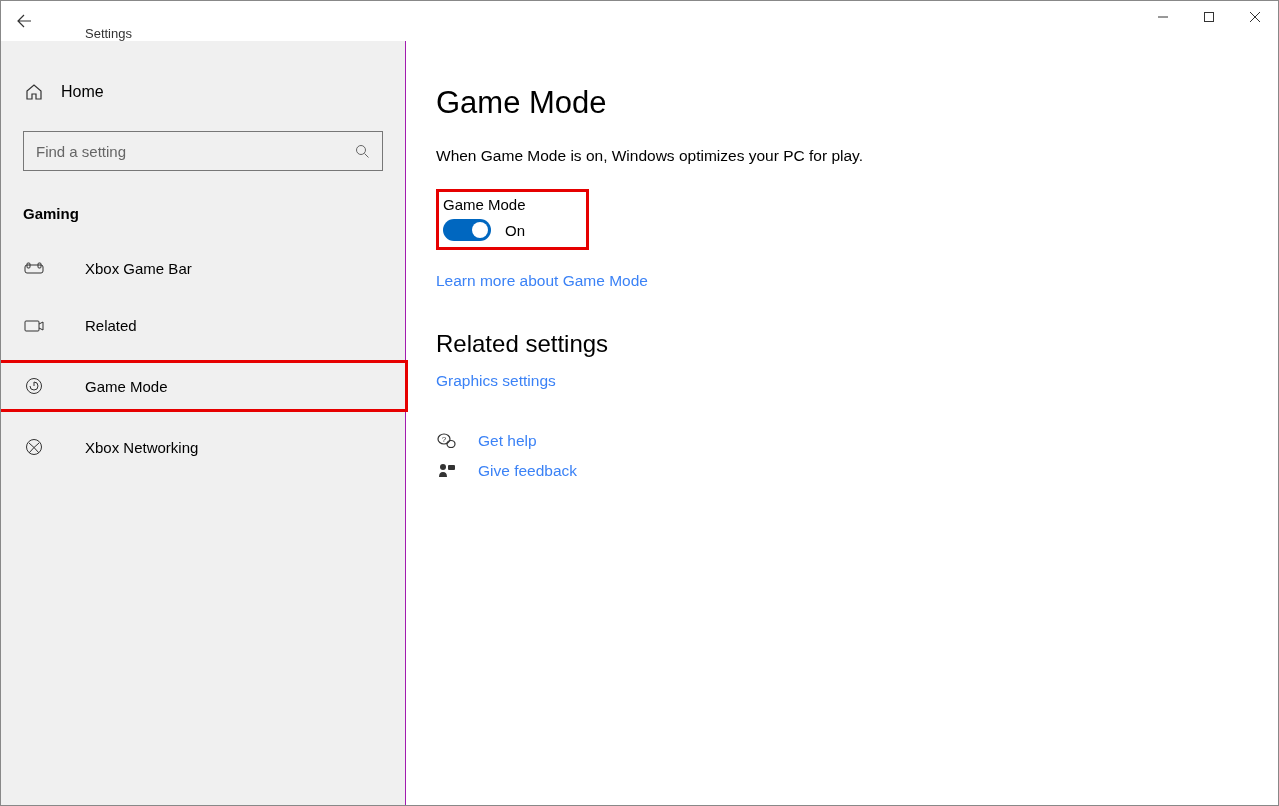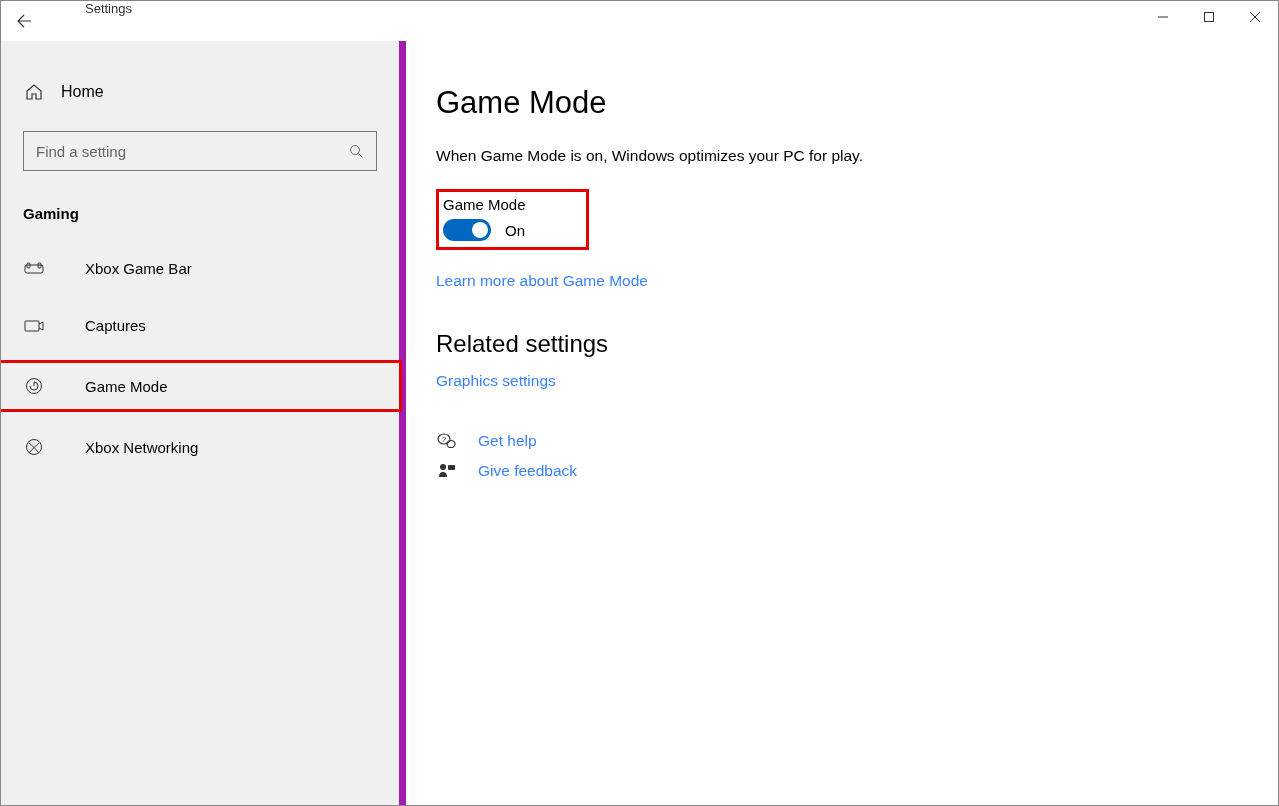--- a/index.html
+++ b/index.html
@@ -9,21 +9,21 @@
     height: 806px;
     background: #fff;
     border: 1px solid #888;
     position: relative;
     overflow: hidden;
     color: #000;
   }
   .titlebar {
     height: 40px;
     display: flex;
-    align-items: flex-start;
+    align-items: flex-end;
     position: relative;
   }
   .back-btn {
     width: 46px;
     height: 40px;
     display: flex;
     align-items: center;
     justify-content: center;
     cursor: pointer;
   }
@@ -48,21 +48,21 @@
   }
   .win-ctrl svg { width: 12px; height: 12px; }
   .layout {
     display: flex;
     height: calc(100% - 40px);
   }
   .sidebar {
     width: 405px;
     background: #f0f0f0;
     padding-top: 30px;
-    border-right: 7px solid #a21caf;
+    border-right: 1px solid #a21caf;
     position: relative;
   }
   .home-row {
     display: flex;
     align-items: center;
     padding: 12px 22px;
     cursor: pointer;
     font-size: 16px;
     margin-bottom: 18px;
   }
@@ -247,21 +247,21 @@
       <span>Xbox Game Bar</span>
     </div>
 
     <div class="nav-item">
       <span class="icon-holder">
         <svg width="20" height="16" viewBox="0 0 20 16">
             <rect x="1" y="3" width="14" height="10" rx="1" stroke="#333" fill="none" stroke-width="1"></rect>
             <path d="M15 6 L19 4 V12 L15 10" stroke="#333" fill="none" stroke-width="1"></path>
           </svg>
       </span>
-      <span>Captures</span>
+      <span>Related</span>
     </div>
 
     <div class="nav-item highlighted" style="margin-left:-3px;margin-right:-3px;">
       <span class="icon-holder">
         <svg width="18" height="18" viewBox="0 0 18 18">
             <circle cx="9" cy="9" r="7.5" stroke="#333" fill="none" stroke-width="1"></circle>
             <path d="M9 5 A4 4 0 1 1 5 9" stroke="#333" fill="none" stroke-width="1"></path>
             <line x1="9" y1="5" x2="9" y2="9" stroke="#333" stroke-width="1"></line>
           </svg>
       </span>

